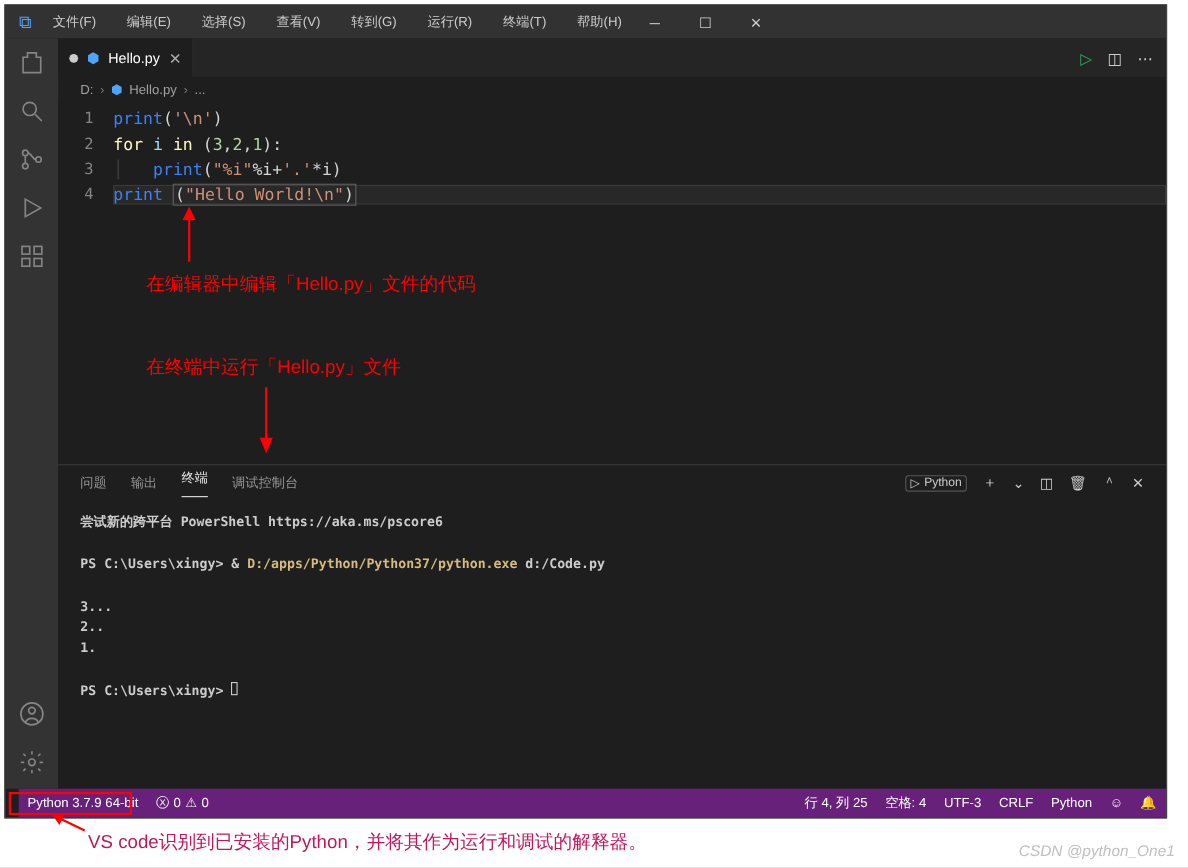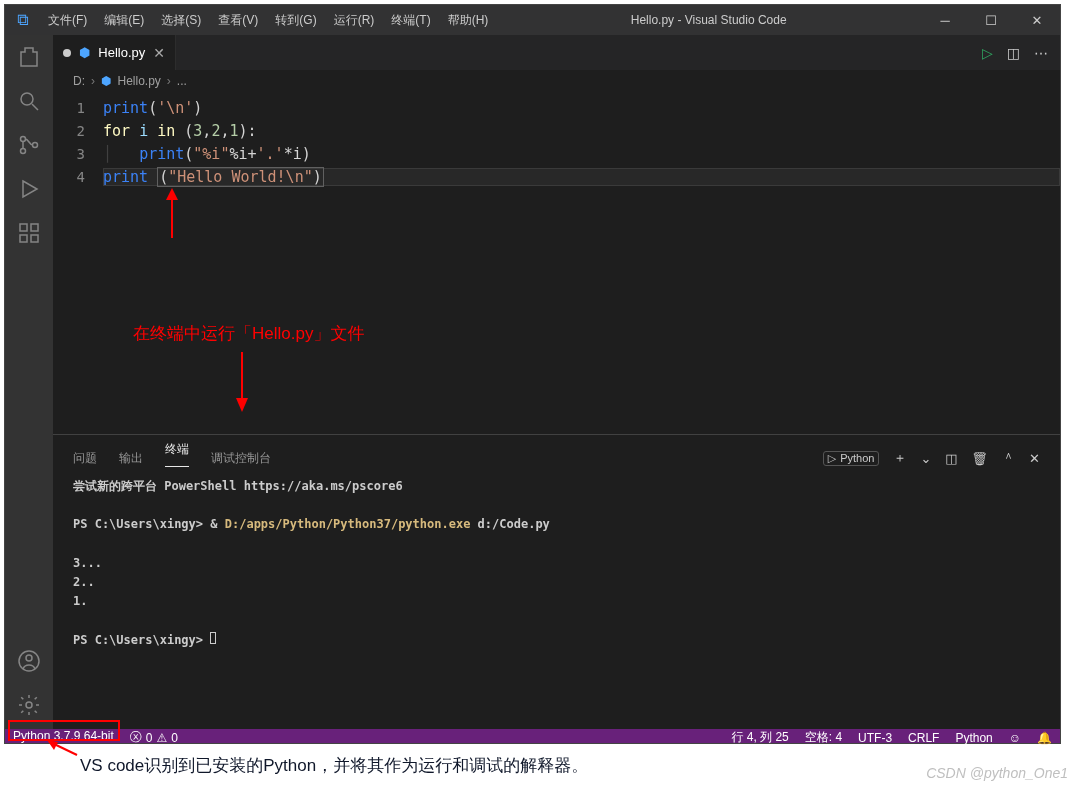--- a/index.html
+++ b/index.html
@@ -1,20 +1,20 @@
 <!DOCTYPE html>
 <html><head>
 <meta charset="utf-8">
 <style>
 * { margin:0; padding:0; box-sizing:border-box; }
 body { font-family:"Segoe UI",Arial,sans-serif; background:#fff; width:1080px; height:789px; overflow:hidden; position:relative; }
 .vscode { width:1057px; height:740px; margin:4px 0 0 4px; background:#1e1e1e; display:flex; flex-direction:column; border:1px solid #444; }
 .titlebar { height:30px; background:#323233; display:flex; align-items:center; color:#ccc; font-size:12px; }
 .titlebar .logo { width:36px; text-align:center; color:#4da5ff; font-size:16px; }
-.titlebar .menus { display:flex; gap:3px; }
+.titlebar .menus { display:flex; gap:14px; }
 .titlebar .menus span { padding:0 7px; cursor:default; }
 .titlebar .title { flex:1; text-align:center; color:#ccc; }
 .titlebar .winctrl { display:flex; }
 .titlebar .winctrl div { width:46px; height:30px; display:flex; align-items:center; justify-content:center; font-size:13px; color:#ccc; }
 .body { flex:1; display:flex; min-height:0; }
 .activity { width:48px; background:#333; display:flex; flex-direction:column; align-items:center; padding-top:10px; color:#858585; font-size:22px; }
 .activity .ico { margin-bottom:20px; cursor:default; width:24px; height:24px; display:flex; align-items:center; justify-content:center; }
 .activity .spacer { flex:1; }
 .main { flex:1; display:flex; flex-direction:column; min-width:0; }
 .tabs { height:35px; background:#252526; display:flex; align-items:center; }
@@ -36,52 +36,51 @@
 .ident { color:#9cdcfe; }
 .func { color:#3b82f6; }
 .str { color:#ce9178; }
 .num { color:#b5cea8; }
 .indent-guide { color:#404040; }
 .op { color:#d4d4d4; }
 .caret-box { border:1px solid #606060; padding:0 1px; }
 .annot { position:absolute; color:#f00; font-family:"Segoe UI",sans-serif; font-size:17px; }
 .arrow { position:absolute; }
 .panel { height:295px; border-top:1px solid #414141; background:#1e1e1e; display:flex; flex-direction:column; }
-.panel-tabs { height:32px; display:flex; align-items:flex-end; padding:0 20px; color:#969696; font-size:12px; gap:22px; }
+.panel-tabs { height:32px; display:flex; align-items:center; padding:0 20px; color:#969696; font-size:12px; gap:22px; }
 .panel-tabs .ptab.active { color:#e7e7e7; border-bottom:1px solid #e7e7e7; padding-bottom:8px; }
 .panel-tabs .pactions { margin-left:auto; display:flex; gap:14px; align-items:center; font-size:13px; color:#ccc; }
 .termbox { border:1px solid #555; padding:0 4px; border-radius:3px; display:flex; align-items:center; gap:4px; font-size:11px; }
 .terminal { flex:1; padding:10px 20px; font-family:Consolas,monospace; font-size:12px; color:#ccc; line-height:1.6; overflow:hidden;font-weight:bold; }
 .terminal .yellow { color:#d7ba7d; }
 .terminal .cursor { display:inline-block; width:6px; height:12px; border:1px solid #ccc; }
-.statusbar { height:14px; background:#68217a; color:#fff; font-size:12px; display:flex; align-items:flex-start; }
+.statusbar { height:26px; background:#68217a; color:#fff; font-size:12px; display:flex; align-items:center;margin-left:12px; }
 .statusbar .item { padding:0 8px; display:flex; align-items:center; gap:4px; }
 .statusbar .right { margin-left:auto; display:flex; }
 .py-box { position:absolute; left:8px; top:720px; width:112px; height:21px; border:2px solid #f00; pointer-events:none; }
-.bottom-annot { position:absolute; left:80px; top:754px; color:#0f172a; font-size:17px; }
+.bottom-annot { position:absolute; left:80px; top:754px; color:#be185d; font-size:17px; }
 .watermark { position:absolute; right:12px; bottom:8px; color:#bfbfbf; font-size:14px; font-style:italic; }
 svg { display:block; }
 </style>
 </head>
 <body>
 
 <div class="vscode">
   <div class="titlebar">
     <div class="logo">⧉</div>
     <div class="menus">
       <span>文件(F)</span>
       <span>编辑(E)</span>
       <span>选择(S)</span>
       <span>查看(V)</span>
       <span>转到(G)</span>
       <span>运行(R)</span>
       <span>终端(T)</span>
       <span>帮助(H)</span>
     </div>
-    <div class="title">Hello.py - Visual Studio Code</div>
     <div class="winctrl">
       <div>─</div>
       <div>☐</div>
       <div>✕</div>
     </div>
   </div>
 
   <div class="body">
     <div class="activity">
       <div class="ico">
@@ -171,20 +170,21 @@
           </div>
         <div class="line">
             <div class="gutter">4</div>
             <div class="code current"><span class="func">print</span> <span class="caret-box">(<span class="str">"Hello World!\n"</span>)</span></div>
           </div>
 
         <svg class="arrow" style="left:110px; top:96px;" width="18" height="52">
             <line x1="9" y1="50" x2="9" y2="5" stroke="#f00" stroke-width="2"></line>
             <polygon points="9,0 3,12 15,12" fill="#f00"></polygon>
           </svg>
+        <div class="annot" style="left:80px; top:155px;">在编辑器中编辑「Hello.py」文件的代码</div>
         <div class="annot" style="left:80px; top:230px;">在终端中运行「Hello.py」文件</div>
         <svg class="arrow" style="left:180px; top:258px;" width="18" height="62">
             <line x1="9" y1="2" x2="9" y2="55" stroke="#f00" stroke-width="2"></line>
             <polygon points="9,62 3,48 15,48" fill="#f00"></polygon>
           </svg>
       </div>
 
       <div class="panel">
         <div class="panel-tabs">
           <span class="ptab">问题</span>

